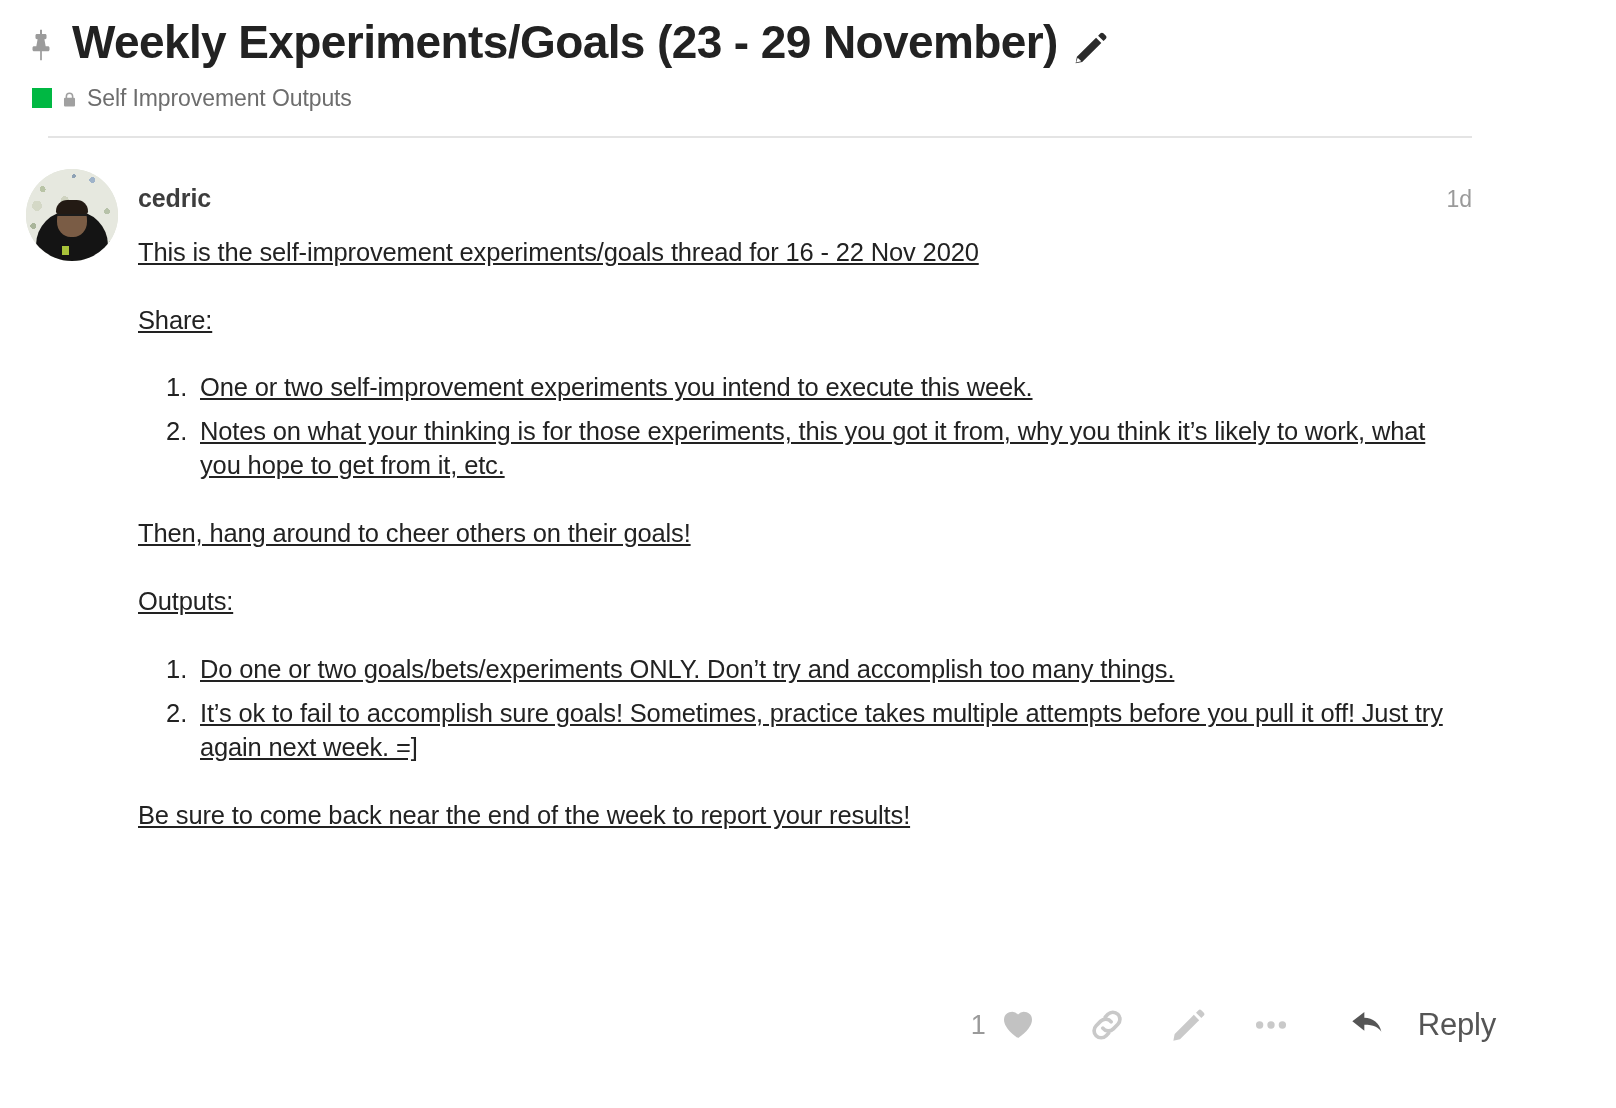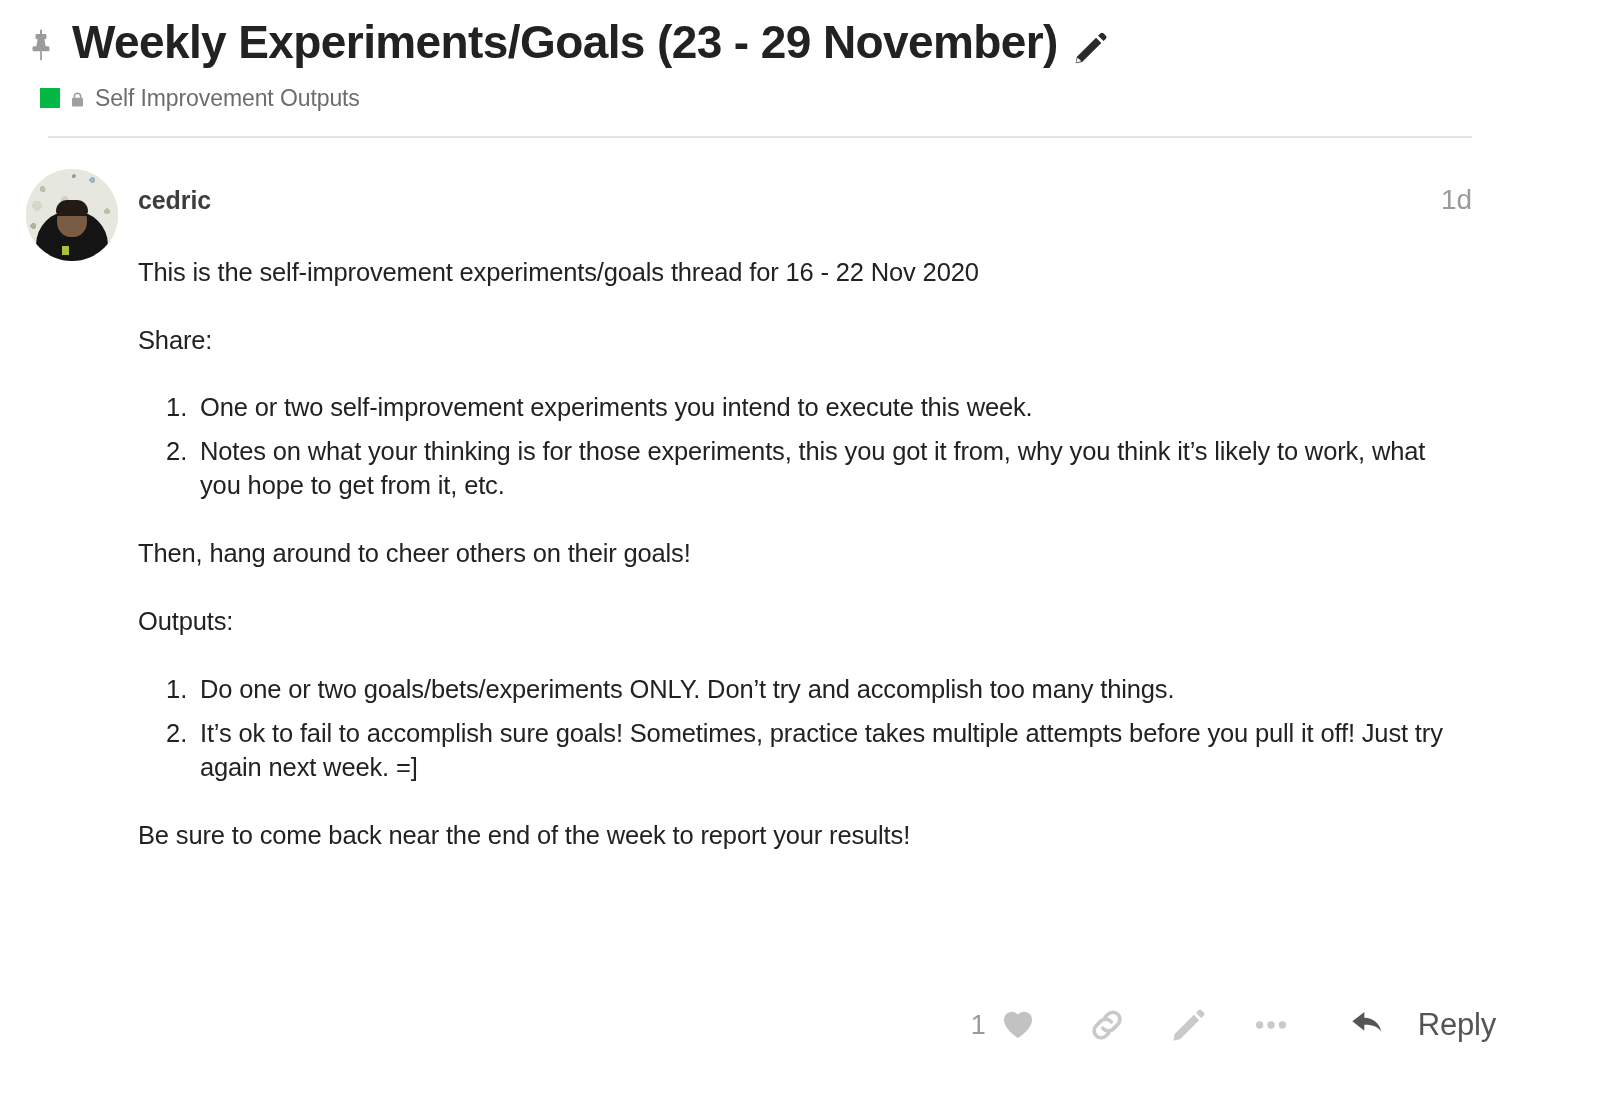--- a/index.html
+++ b/index.html
@@ -56,21 +56,21 @@
     display: inline-block;
     position: relative;
     top: 5px;
   }
 
   .category-row {
     display: flex;
     align-items: center;
     gap: 9px;
     margin-top: 17px;
-    margin-left: 16px;
+    margin-left: 8px;
   }
   .cat-swatch {
     width: 20px;
     height: 20px;
     display: inline-block;
     flex: 0 0 auto;
   }
   .lock-icon {
     width: 17px;
     height: 21px;
@@ -186,31 +186,32 @@
     justify-content: space-between;
     margin-top: 18px;
   }
   .poster-name {
     font-size: 25px;
     font-weight: bold;
     color: #3d3d3d;
     letter-spacing: -0.1px;
   }
   .post-time {
-    font-size: 28px;
+    font-size: 23px;
     color: #9a9a9a;
     letter-spacing: -0.1px;
   }
 
   .cooked {
-    margin-top: 40px;
+    margin-top: 23px;
     font-size: 25.5px;
     line-height: 1.33;
     color: #222222;
     letter-spacing: -0.15px;
+    text-decoration: underline;
   }
   .cooked p {
     margin: 0 0 34px 0;
   }
   .cooked ol {
     margin: 0 0 34px 0;
     padding-left: 56px;
   }
   .cooked ol li {
     margin: 0 0 10px 0;

